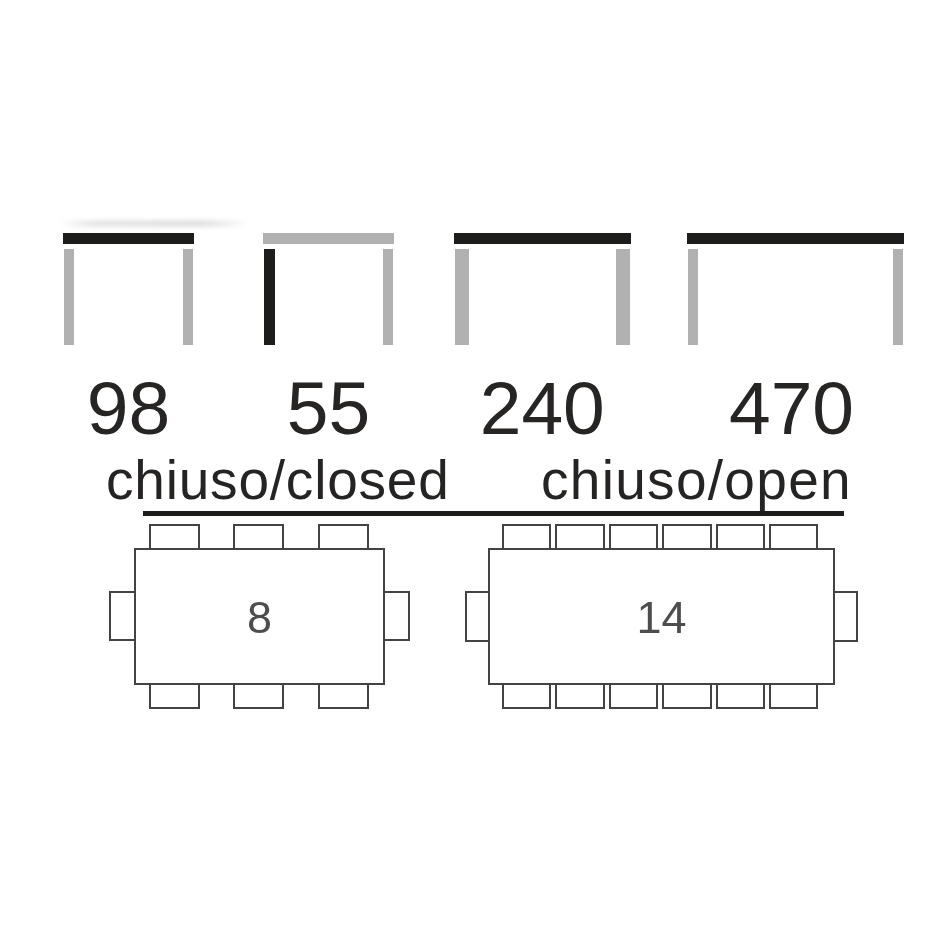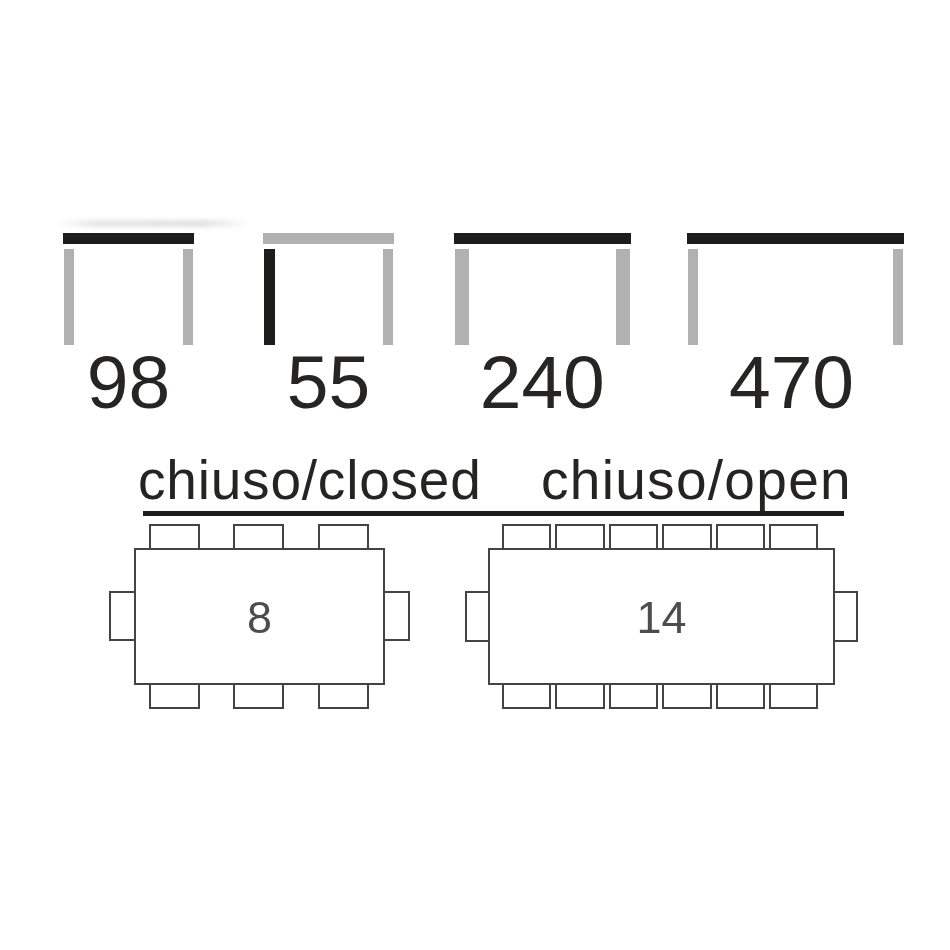--- a/index.html
+++ b/index.html
@@ -21,29 +21,30 @@
   .smudge {
     position: absolute;
     filter: blur(2px);
   }
   .dim-label {
     position: absolute;
     text-align: center;
     font-size: 75px;
     line-height: 1;
     color: #272523;
+    margin-top: 26px;
   }
   .section-title {
     position: absolute;
     font-size: 55px;
     line-height: 1;
     color: #262422;
     white-space: nowrap;
   }
-  #title-closed { letter-spacing: 0.8px; margin-left: 32px; }
+  #title-closed { letter-spacing: 0.8px; }
   #title-open { letter-spacing: 1.3px; }
   .rule {
     position: absolute;
     background: #1d1d1b;
   }
   .tv-table {
     position: absolute;
     background: #ffffff;
     border: 2.4px solid #434341;
     box-sizing: border-box;

